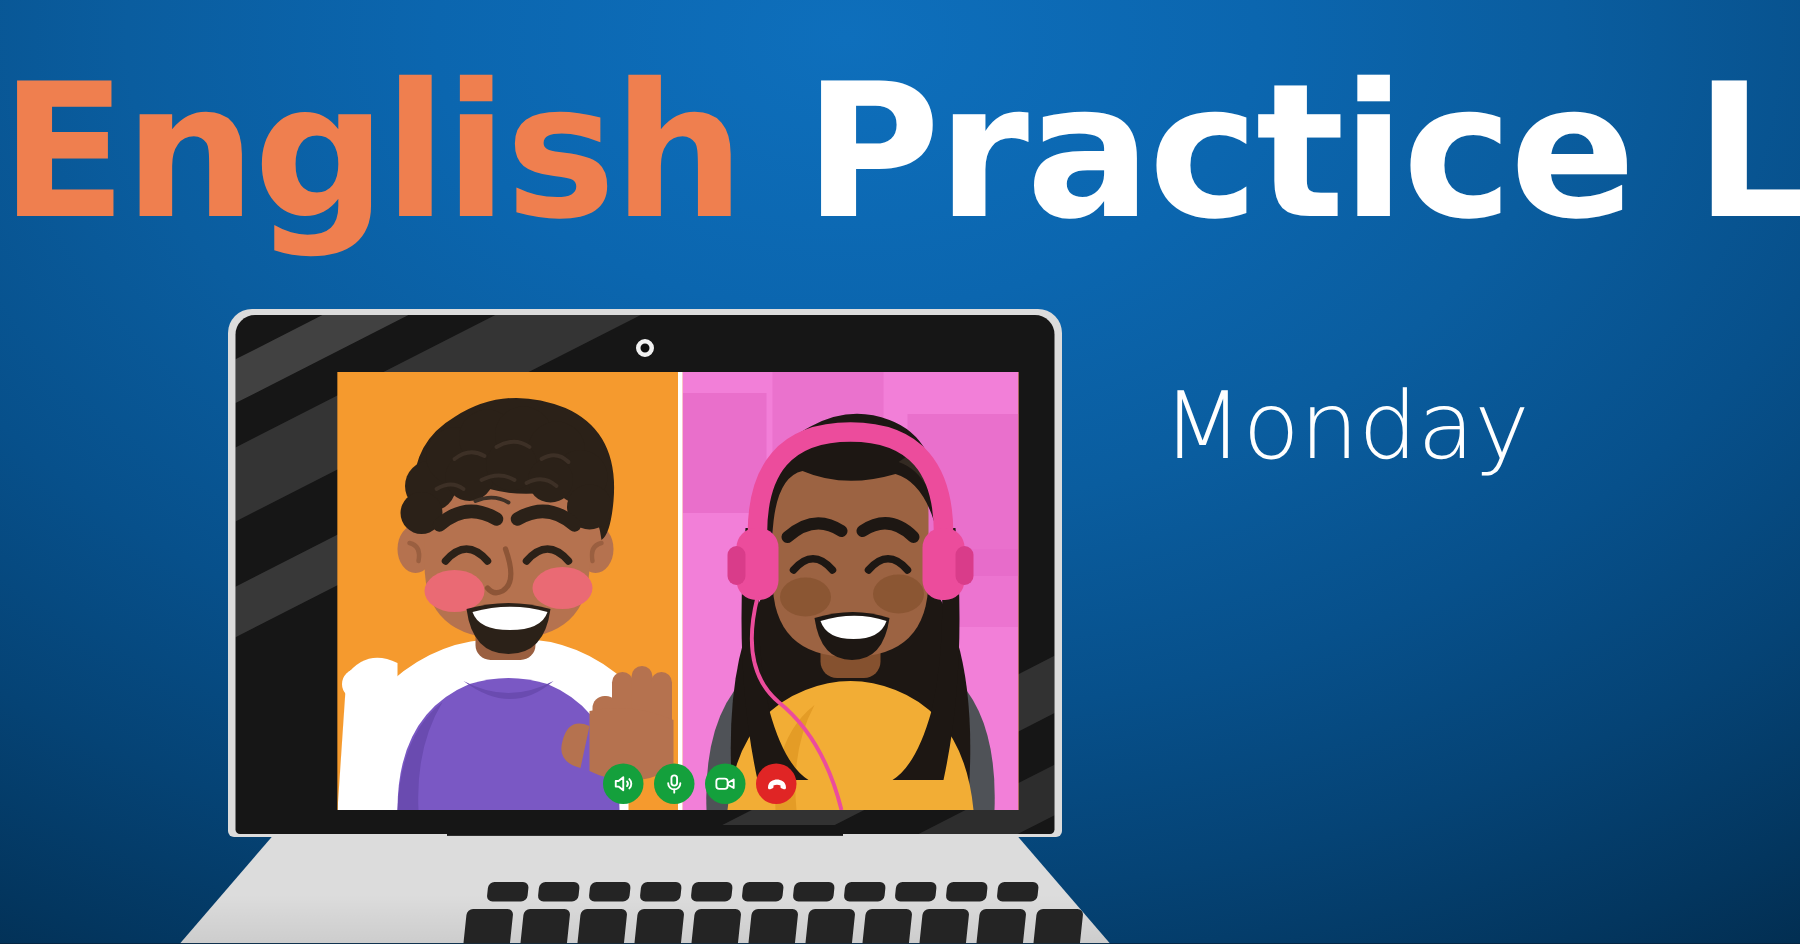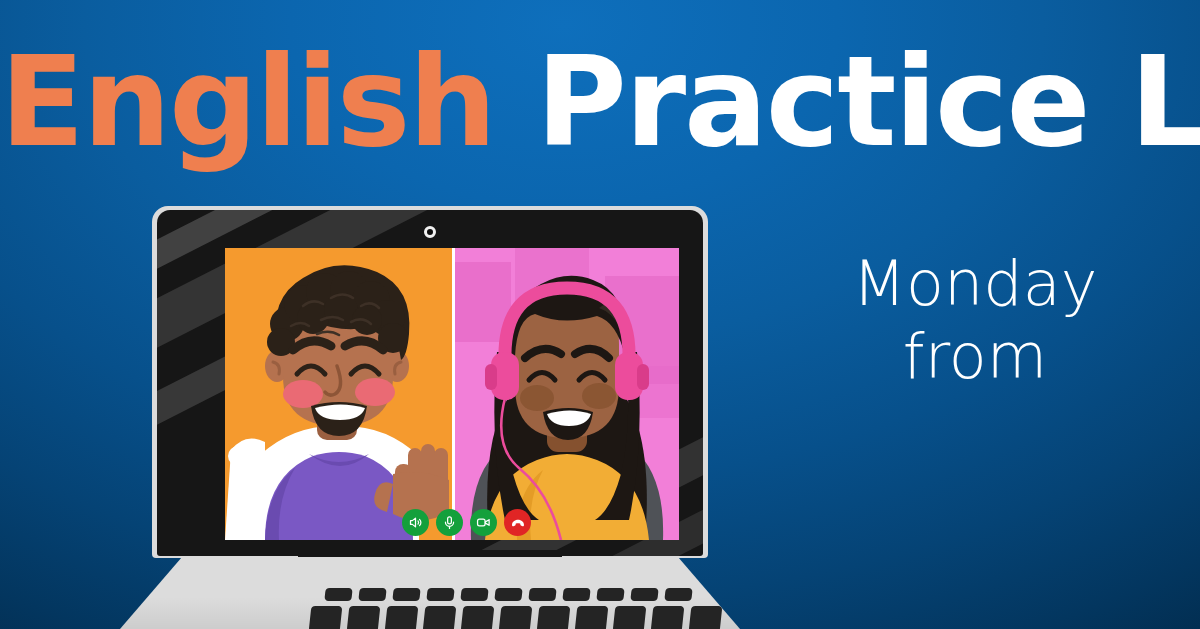--- a/index.html
+++ b/index.html
@@ -61,21 +61,20 @@
     position: absolute;
     left: 775px;
     top: 248px;
     width: 400px;
     color: #ffffff;
     font-size: 62px;
     line-height: 1.17;
     font-weight: 300;
     letter-spacing: 0px;
     font-family: "DejaVu Sans", "Liberation Sans", sans-serif;
-    text-align: center;
   }
   .schedule .ln { display: block; }
 
   
   #laptop {
     position: absolute;
     left: 120px;
     top: 200px;
     width: 620px;
     height: 429px;
@@ -214,21 +213,20 @@
 <div id="poster">
   <div id="bg"></div>
 
   <div class="title">
     <span class="w1">English</span>
     <span class="w2">Practice Lab</span>
   </div>
 
   <div class="schedule">
     <span class="ln">Monday</span>
-    <span class="ln">from</span>
   </div>
 
   <div id="laptop">
 
     <div class="lid-outer"></div>
     <div class="lid">
       <div class="glare g1"></div>
       <div class="glare g2"></div>
       <div class="glare g3"></div>
       <div class="glare g4"></div>

